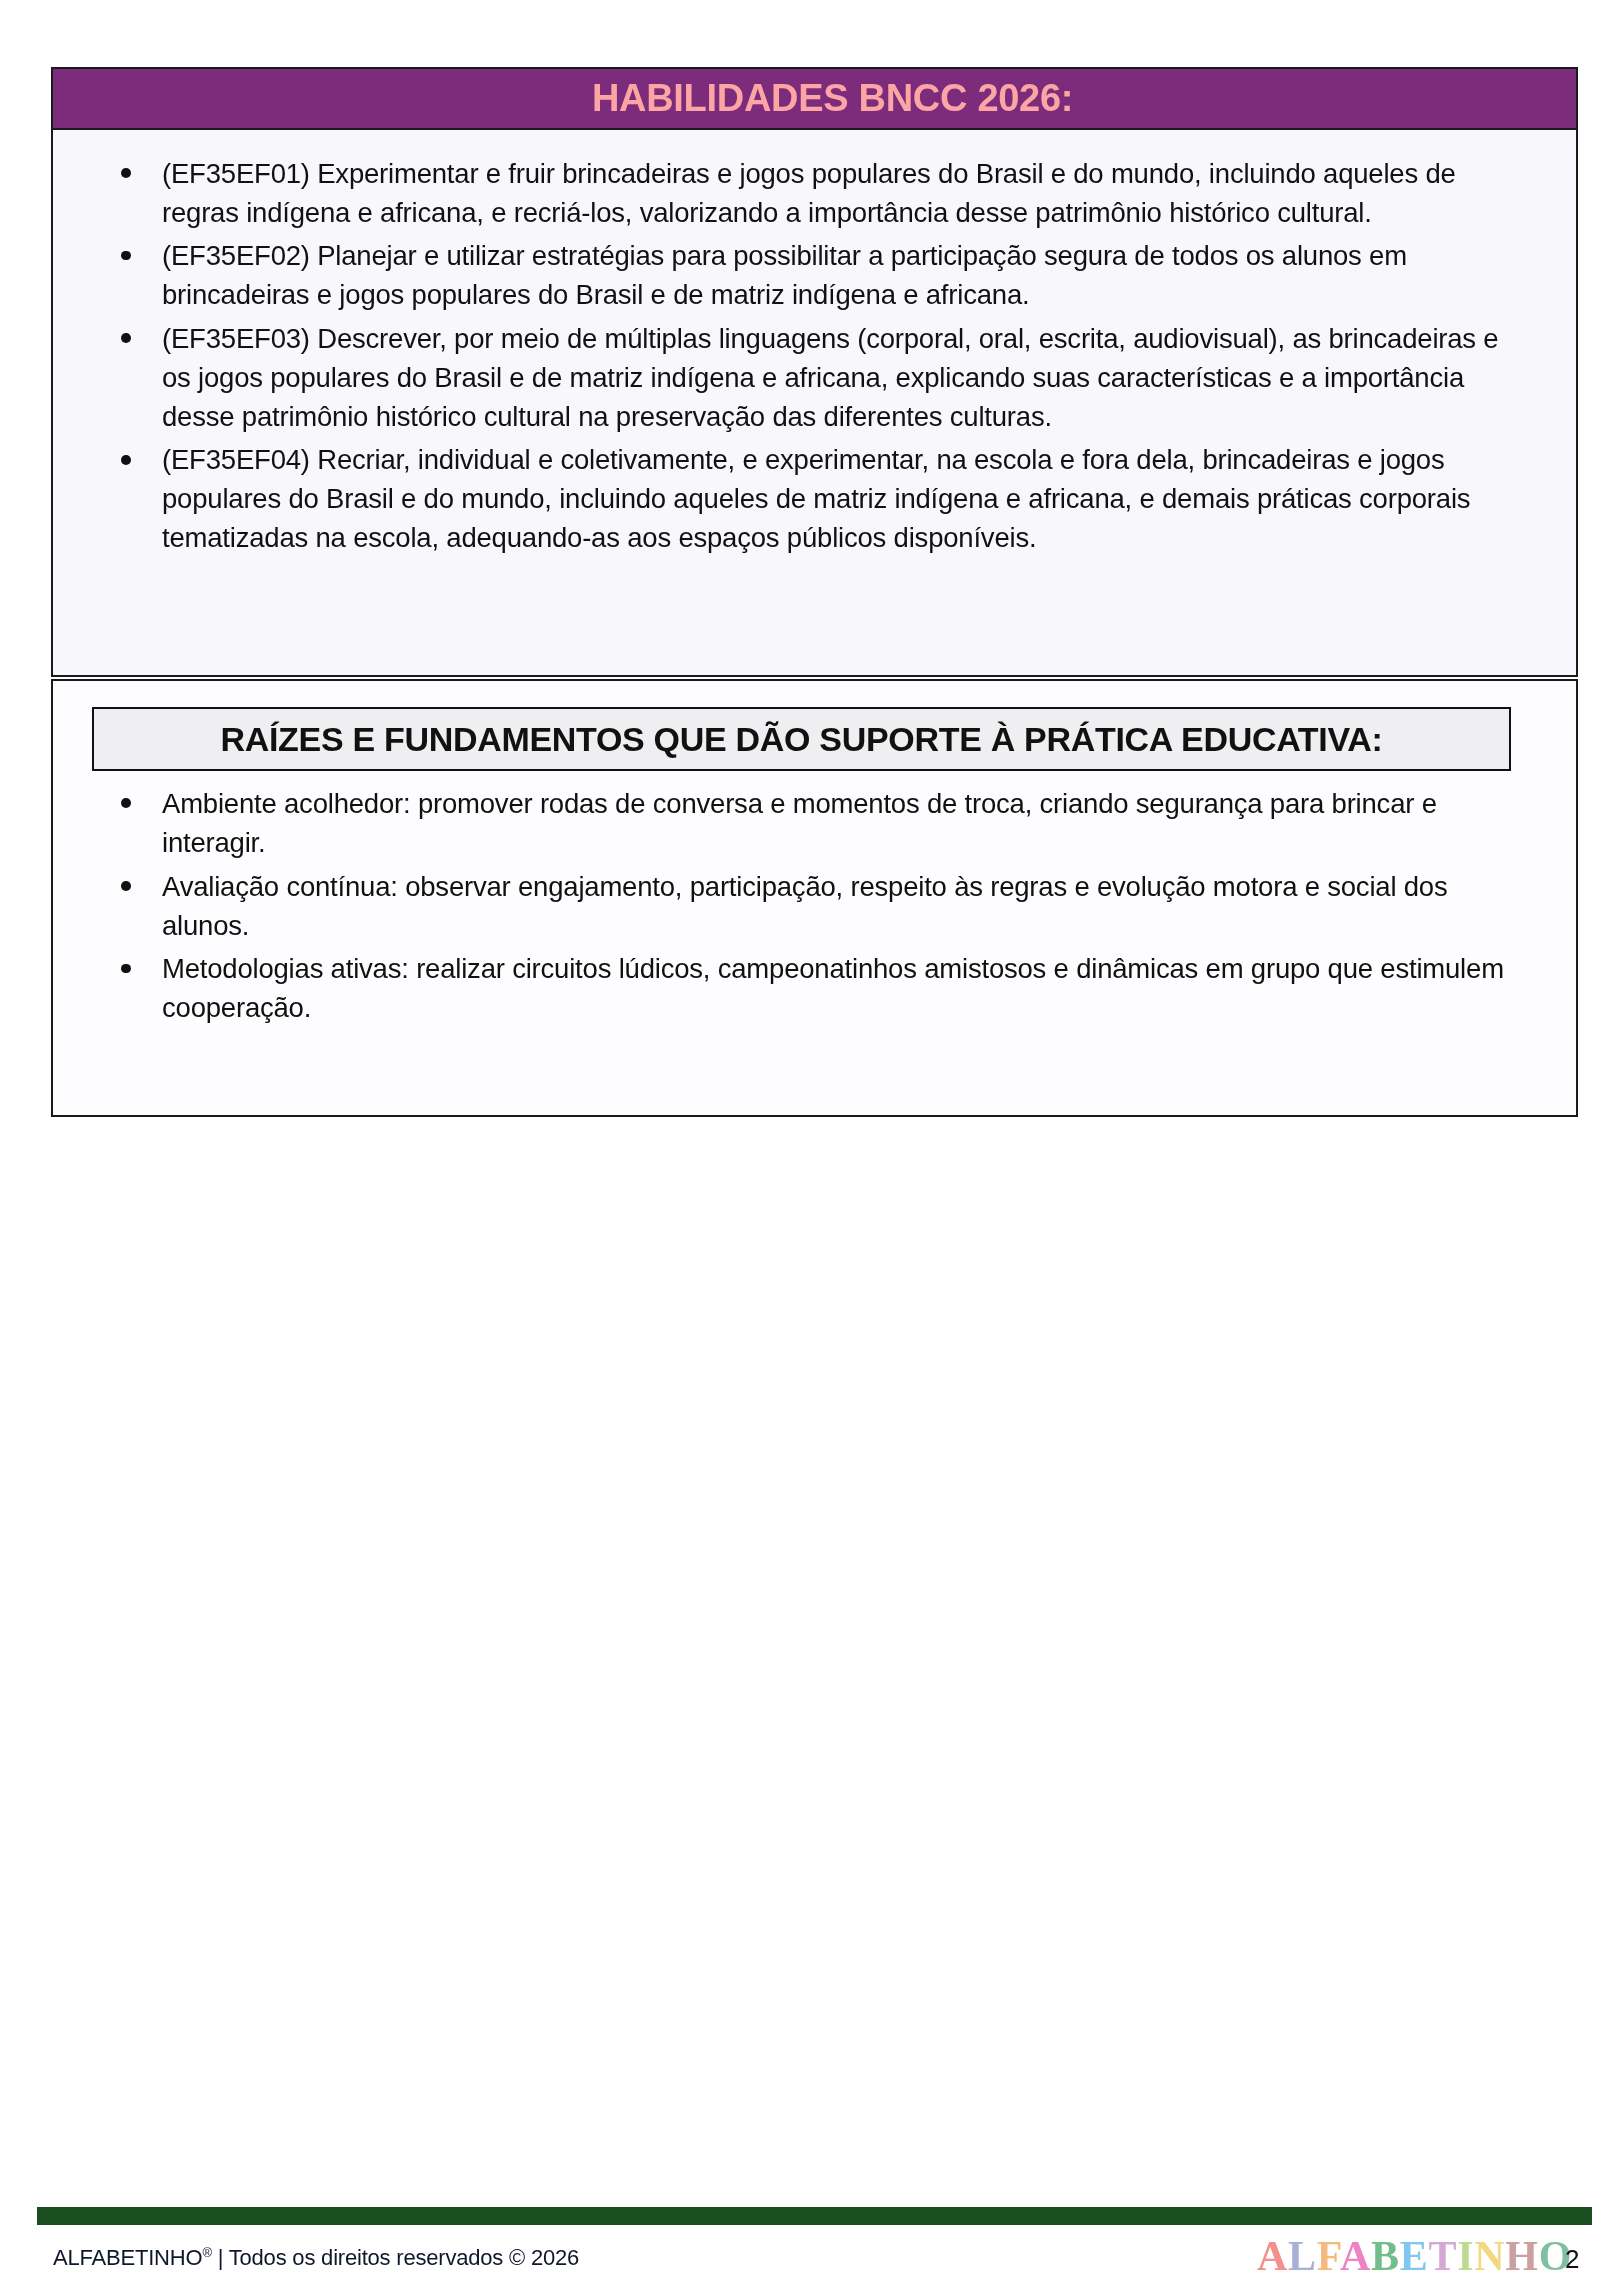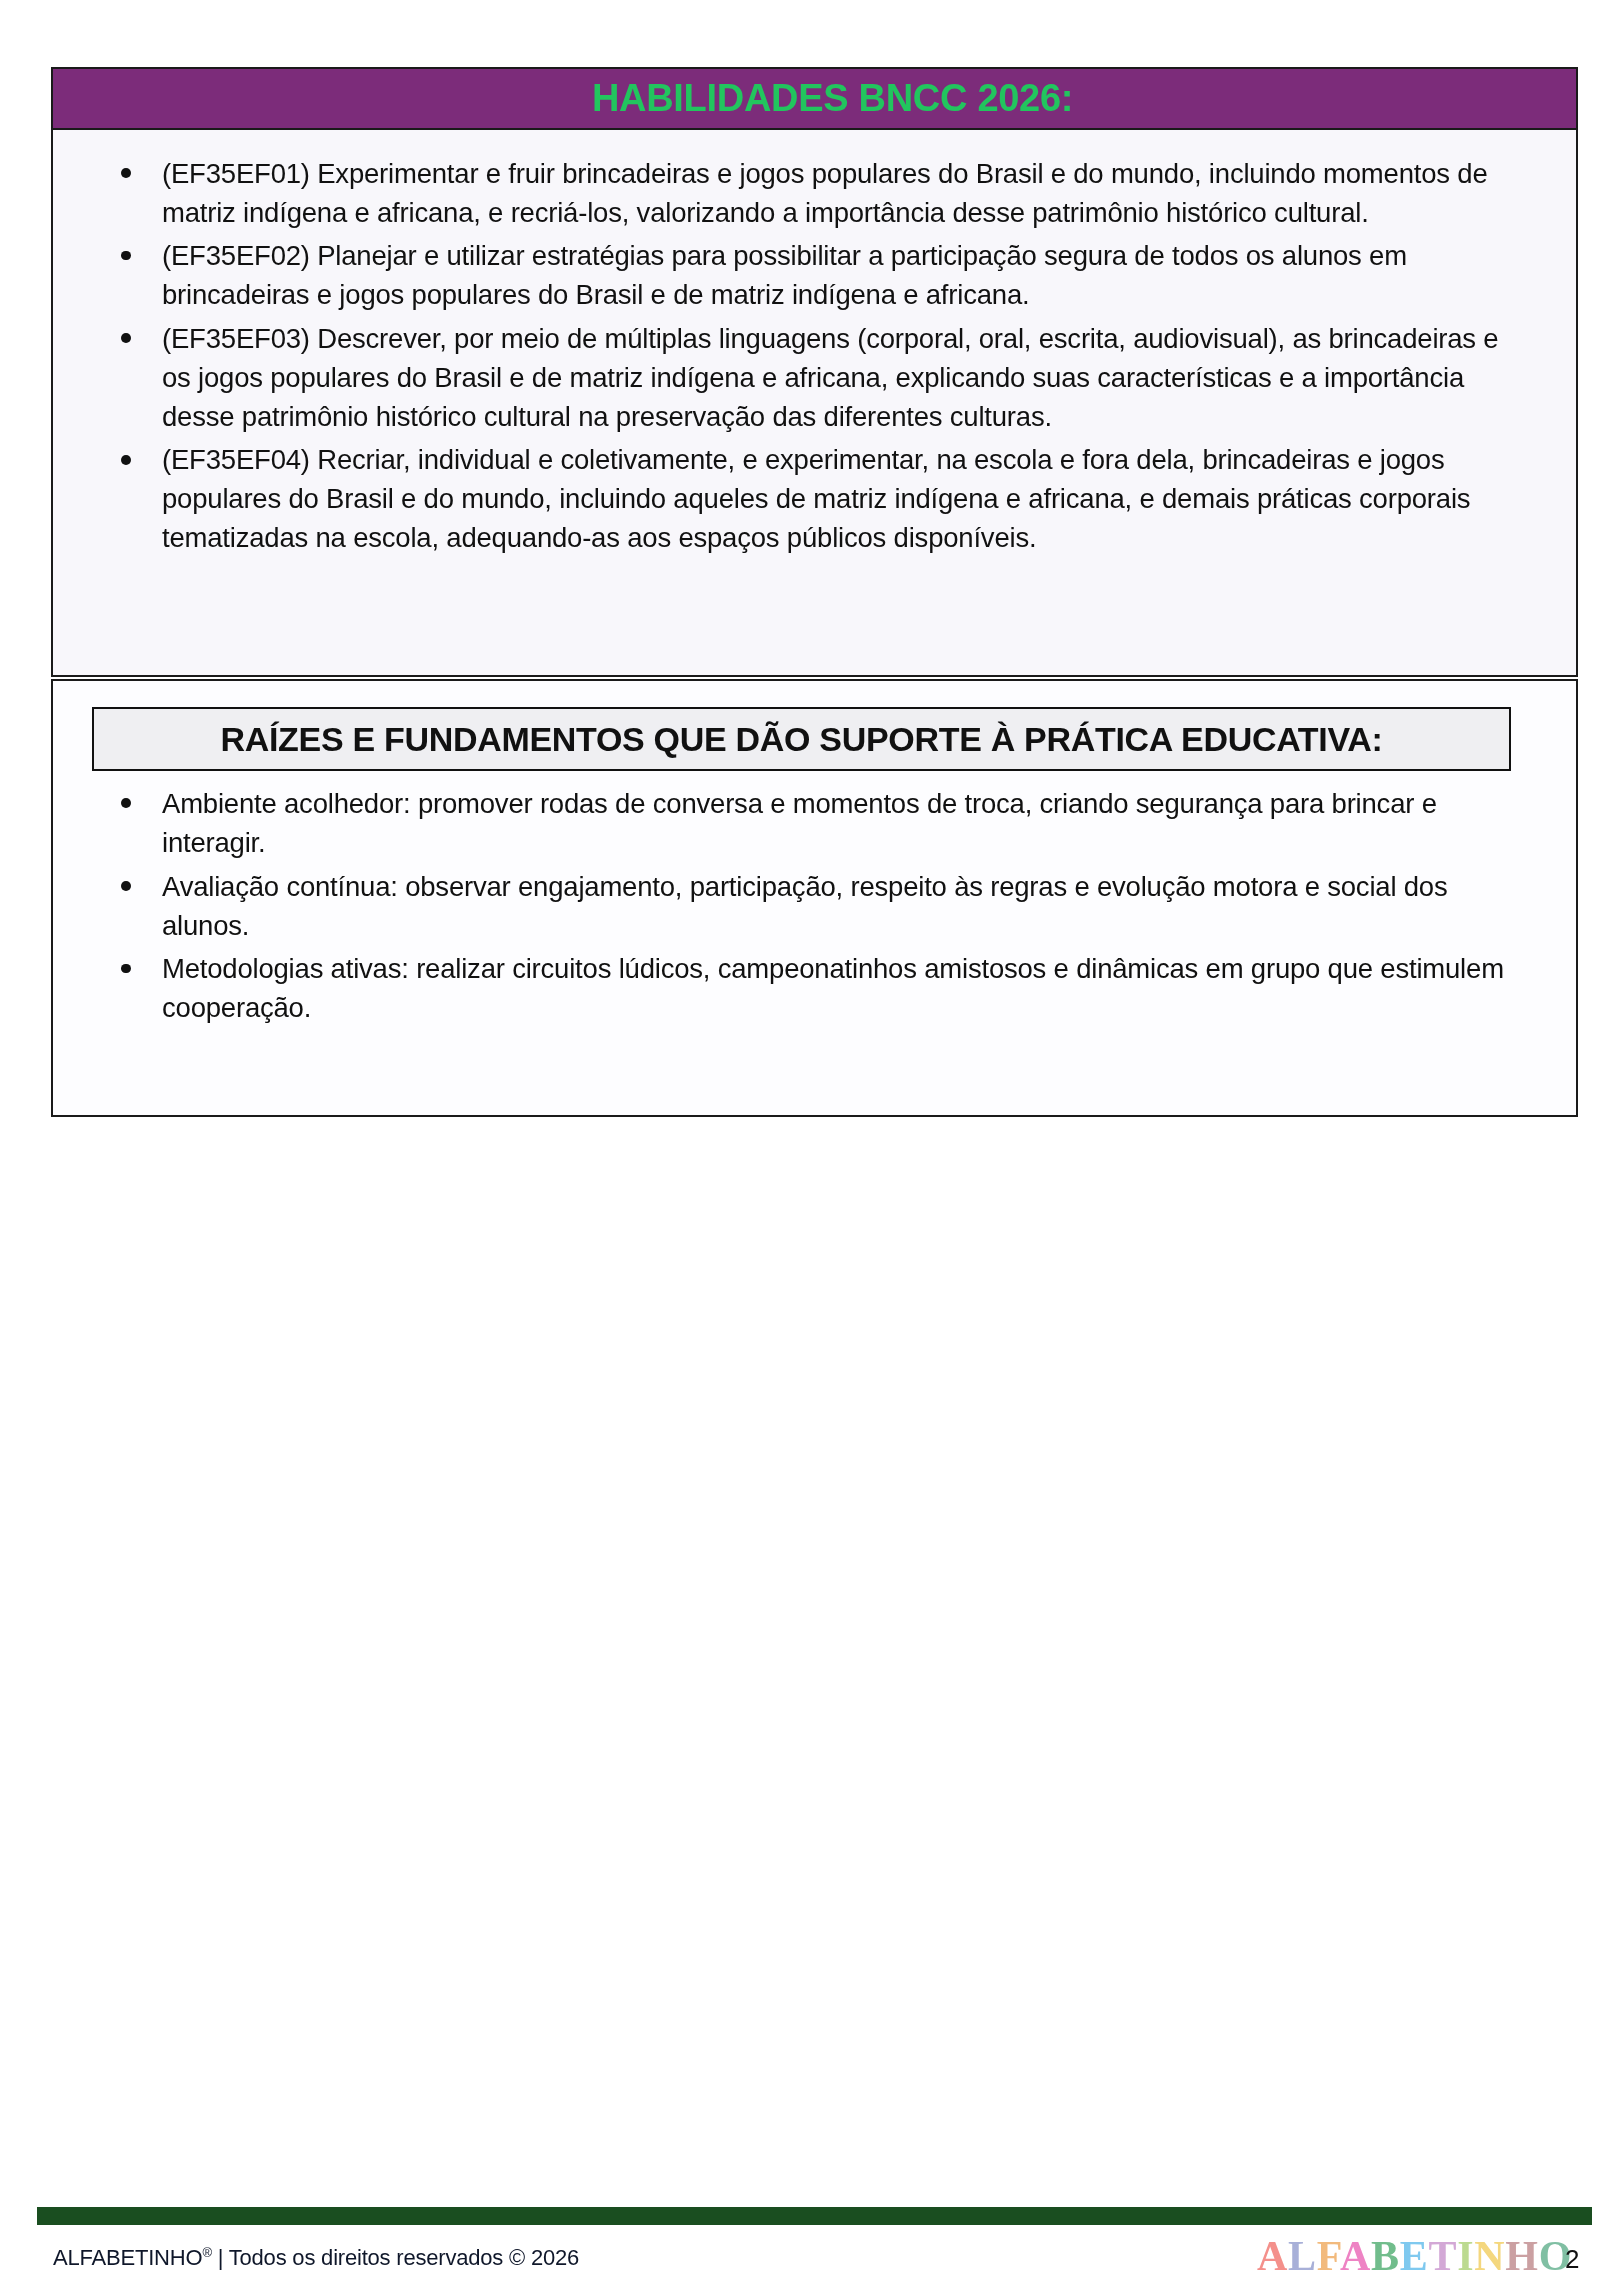--- a/index.html
+++ b/index.html
@@ -19,21 +19,21 @@
     border:2px solid #1a1a1a;
     background:#f8f7fb;
   }
   .purple-bar {
     height:61px;
     background:#7c2c7a;
     border-bottom:2px solid #1a1a1a;
     display:flex; align-items:center; justify-content:center;
   }
   .purple-bar h1 {
-    color:#22c55e;
+    color:#fca5a5;
     font-size:38px; font-weight:700;
     letter-spacing:-0.3px;
     margin-left:36px;
   }
 
   
   ul.blist {
     list-style:none;
     padding:23.6px 43px 0 68px;
   }
@@ -112,21 +112,21 @@
 
 <div class="page">
 
   <section class="box1">
     <header class="purple-bar">
       <h1>HABILIDADES BNCC 2026:</h1>
     </header>
     <ul class="blist">
       <li>
         <span class="bullet"></span>
-        <span class="btext"><b>(EF35EF01)</b><span> Experimentar e fruir brincadeiras e jogos populares do Brasil e do mundo, incluindo momentos de matriz indígena e africana, e recriá-los, valorizando a importância desse patrimônio histórico cultural.</span></span>
+        <span class="btext"><b>(EF35EF01)</b><span> Experimentar e fruir brincadeiras e jogos populares do Brasil e do mundo, incluindo aqueles de regras indígena e africana, e recriá-los, valorizando a importância desse patrimônio histórico cultural.</span></span>
       </li>
       <li>
         <span class="bullet"></span>
         <span class="btext"><b>(EF35EF02)</b><span> Planejar e utilizar estratégias para possibilitar a participação segura de todos os alunos em brincadeiras e jogos populares do Brasil e de matriz indígena e africana.</span></span>
       </li>
       <li>
         <span class="bullet"></span>
         <span class="btext"><b>(EF35EF03)</b><span> Descrever, por meio de múltiplas linguagens (corporal, oral, escrita, audiovisual), as brincadeiras e os jogos populares do Brasil e de matriz indígena e africana, explicando suas características e a importância desse patrimônio histórico cultural na preservação das diferentes culturas.</span></span>
       </li>
       <li>

